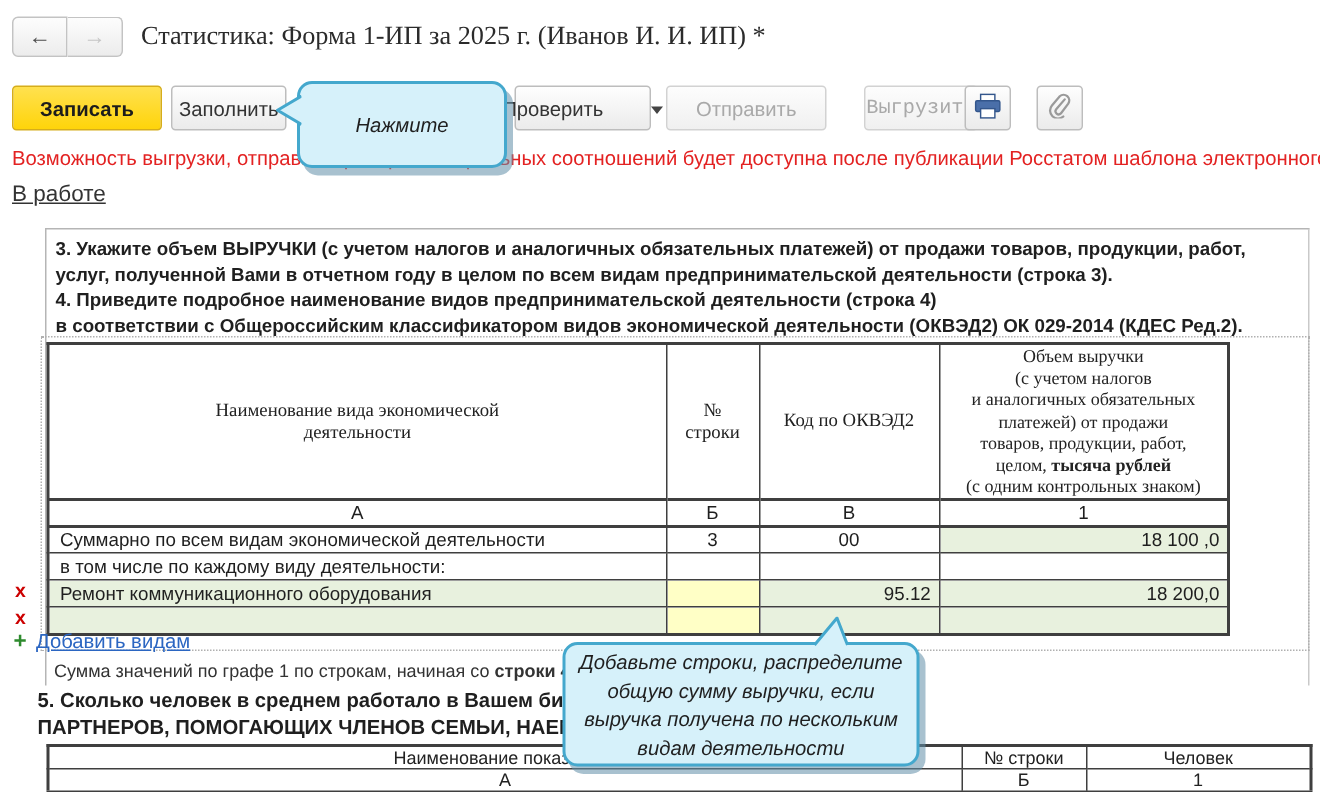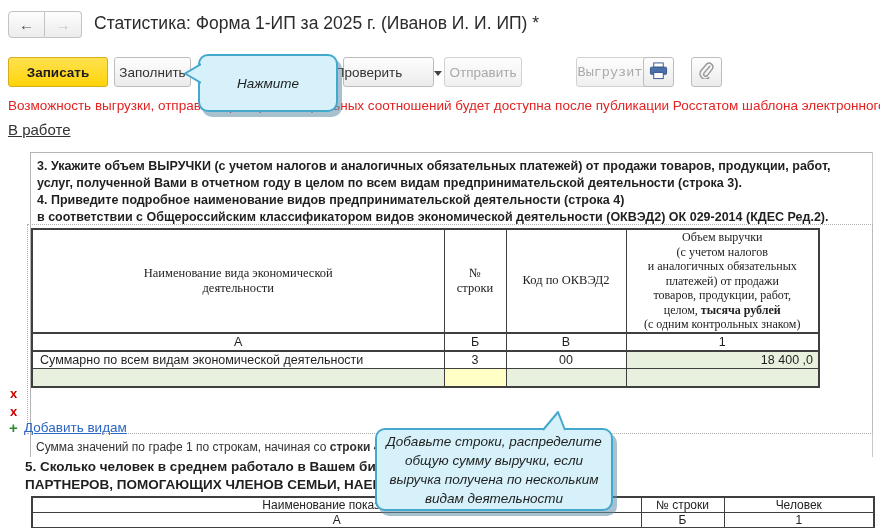--- a/index.html
+++ b/index.html
@@ -9,21 +9,21 @@
     background: #fff; font-family: "Liberation Sans", sans-serif; color:#222;
   }
   
   .nav { position:absolute; left:8px; top:11px; display:flex; }
   .nav-btn {
     width:37px; height:27px; border:1px solid #c3c3c3; background:linear-gradient(#fdfdfd,#ececec);
     display:flex; align-items:center; justify-content:center; font-size:15px;
   }
   .nav-btn.back { border-radius:4px 0 0 4px; color:#4d4d4d; }
   .nav-btn.fwd  { border-radius:0 4px 4px 0; color:#c6c6c6; border-left:none; }
-  .title { position:absolute; left:94px; top:13px; font-size:17.5px; color:#2b2b2b; white-space:nowrap; }
+  .title { position:absolute; left:94px; top:13px; font-size:17.5px; color:#2b2b2b; white-space:nowrap;font-family:Liberation Serif, serif; }
 
   
   .btn {
     position:absolute; top:57px; height:30px; border:1px solid #bdbdbd; border-radius:3px;
     background:linear-gradient(#fefefe,#ebebeb); font-size:13.5px; color:#333;
     display:flex; align-items:center; justify-content:center; white-space:nowrap;
   }
   .btn.primary {
     background:linear-gradient(#ffe14f,#ffd40a); border-color:#d6ad1b; font-weight:bold; color:#1c1c1c;
   }
@@ -95,21 +95,21 @@
     <div class="nav-btn fwd">→</div>
   </div>
   <div class="title">Статистика: Форма 1-ИП за 2025 г. (Иванов И. И. ИП) *</div>
 
   <div class="btn primary" style="left:8px; width:100px;">Записать</div>
   <div class="btn" style="left:114px; width:77px;">Заполнить</div>
   <div class="btn" style="left:343px; width:91px;gap:25px;">
     <span>Проверить</span>
     <span class="caret"></span>
   </div>
-  <div class="btn disabled" style="left:444px; width:78px;text-align:right;">Отправить</div>
+  <div class="btn disabled" style="left:444px; width:107px;text-align:right;">Отправить</div>
   <div class="btn disabled" style="left:576px; width:76px;font-family:Liberation Mono, monospace;">Выгрузить</div>
   <div class="btn" style="left:643px; width:31px;">
     <span>
       <svg width="19" height="18" viewBox="0 0 20 18">
         <rect x="5" y="0.5" width="10" height="4.5" fill="#ffffff" stroke="#33568c"></rect>
         <rect x="1.5" y="5" width="17" height="7.5" rx="1" fill="#4a6fa9" stroke="#33568c"></rect>
         <rect x="5" y="10.5" width="10" height="6.5" fill="#ffffff" stroke="#33568c"></rect>
       </svg>
     </span>
   </div>
@@ -162,21 +162,33 @@
     <tr class="letters" style="border-bottom:2px solid #3f3f3f;">
       <td>А</td>
       <td>Б</td>
       <td>В</td>
       <td>1</td>
     </tr>
     <tr>
       <td class="cell-name">Суммарно по всем видам экономической деятельности</td>
       <td class="cell-c">3</td>
       <td class="cell-c">00</td>
-      <td class="cell-r bg-green">18 400 ,0</td>
+      <td class="cell-r bg-green">18 100 ,0</td>
+    </tr>
+    <tr>
+      <td class="cell-name">в том числе по каждому виду деятельности:</td>
+      <td></td>
+      <td></td>
+      <td></td>
+    </tr>
+    <tr>
+      <td class="cell-name bg-green">Ремонт коммуникационного оборудования</td>
+      <td class="bg-yellow"></td>
+      <td class="cell-r bg-green">95.12</td>
+      <td class="cell-r bg-green">18 200,0</td>
     </tr>
     <tr>
       <td class="bg-green"></td>
       <td class="bg-yellow"></td>
       <td class="bg-green"></td>
       <td class="bg-green"></td>
     </tr>
   </tbody>
     </table>
 

